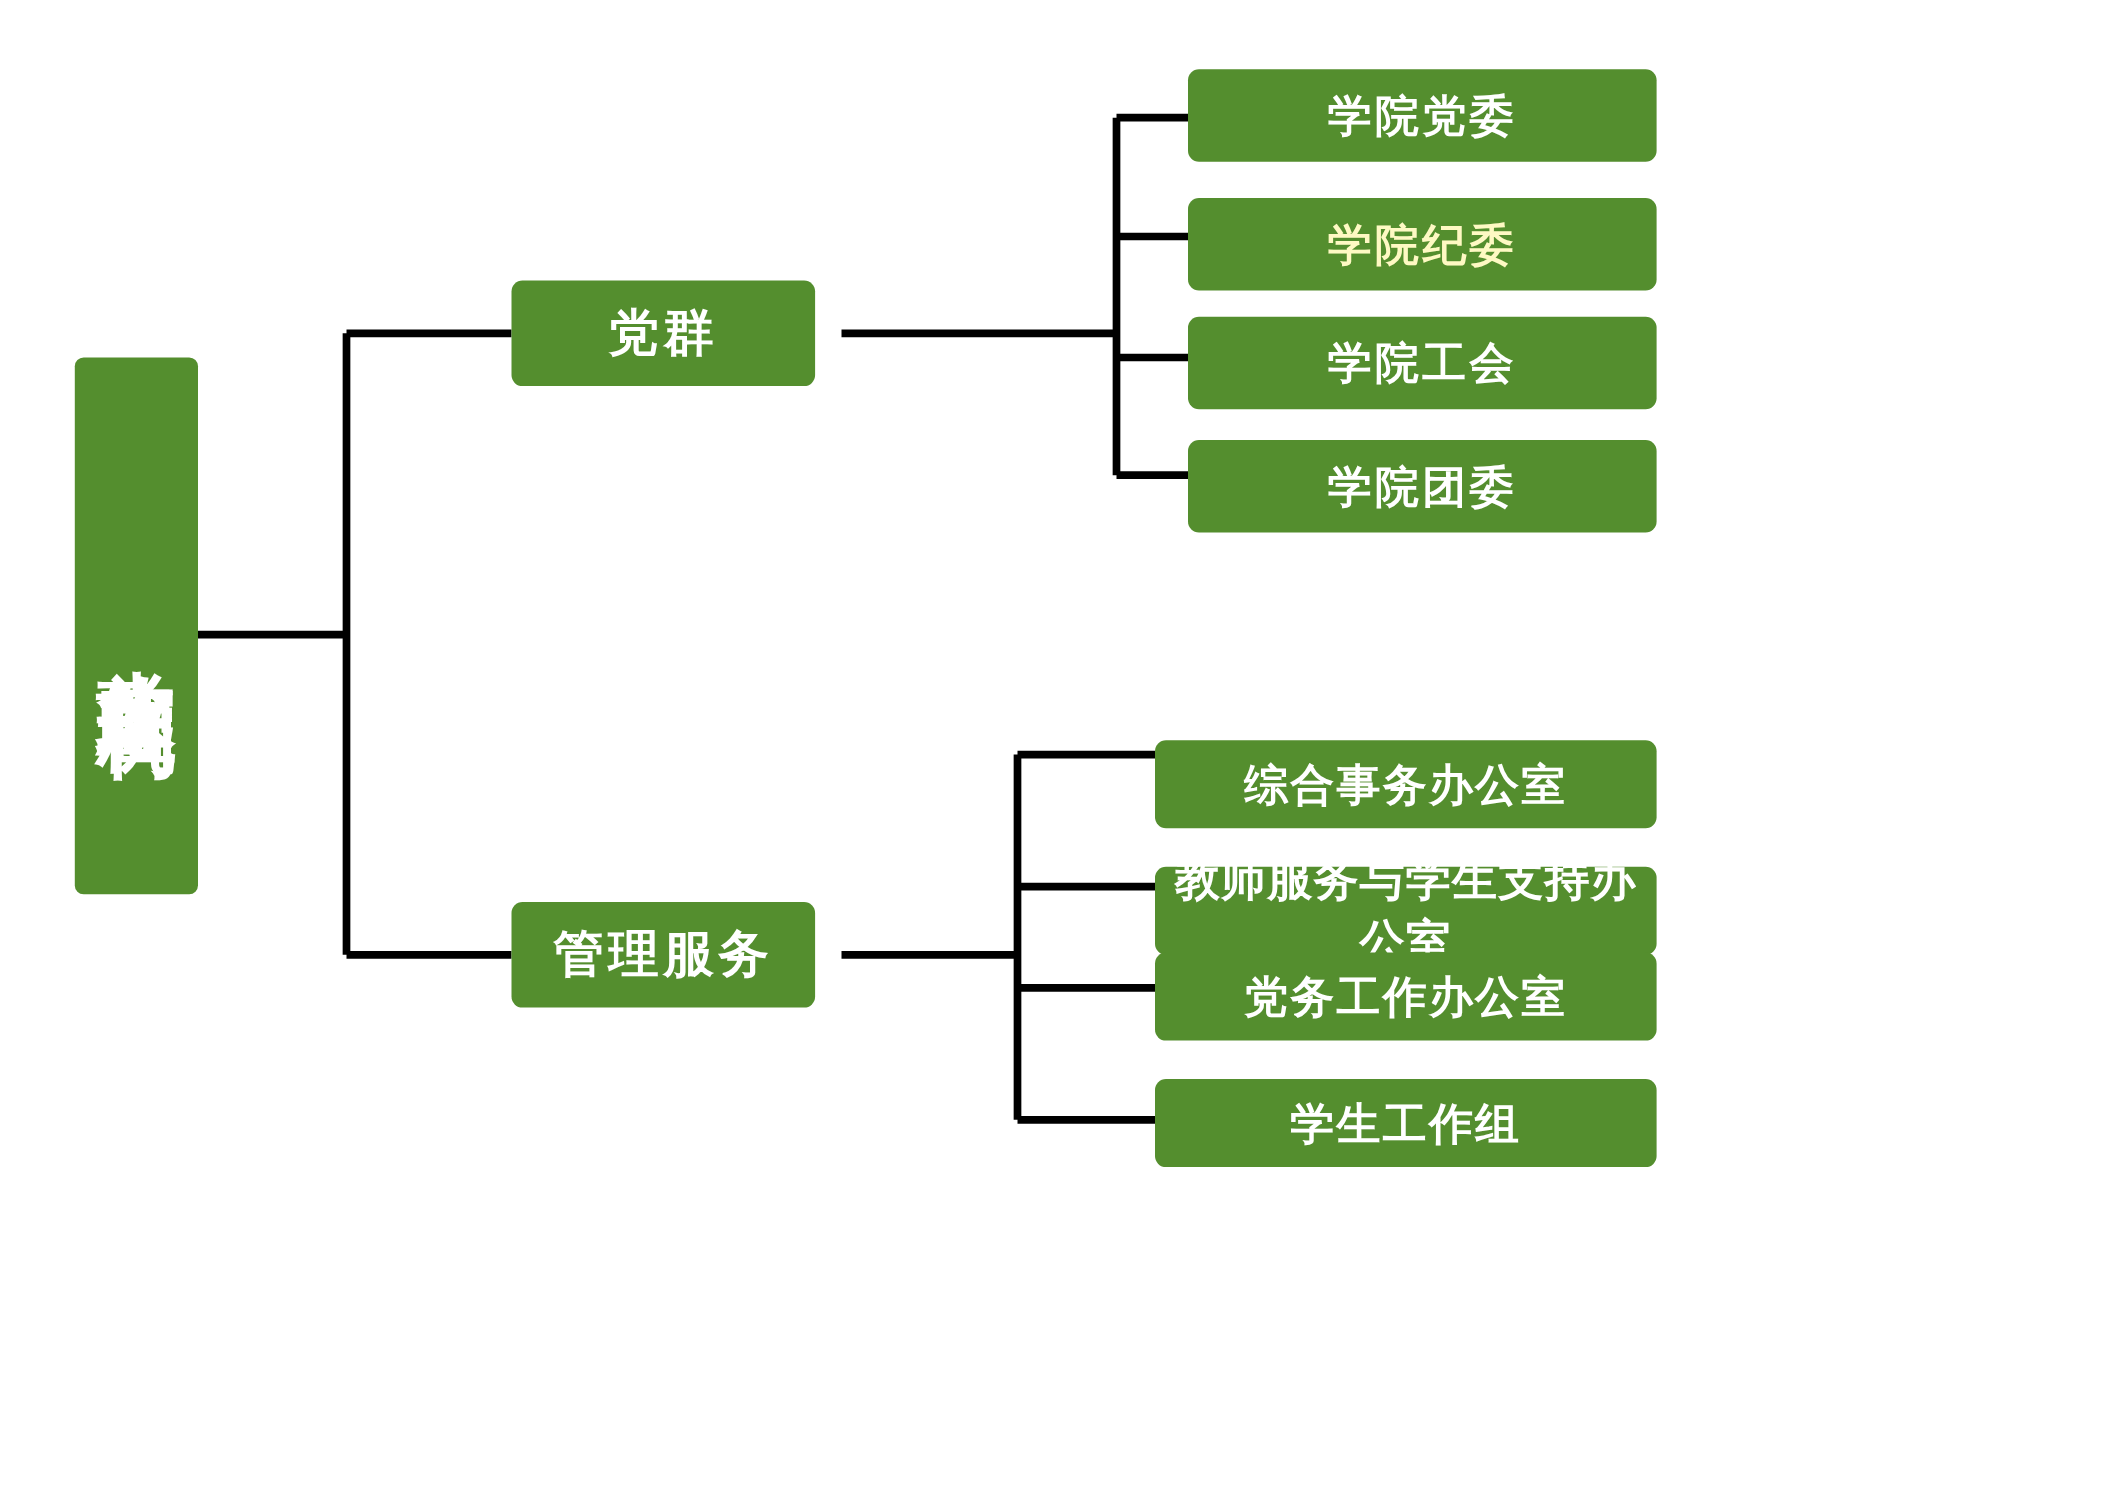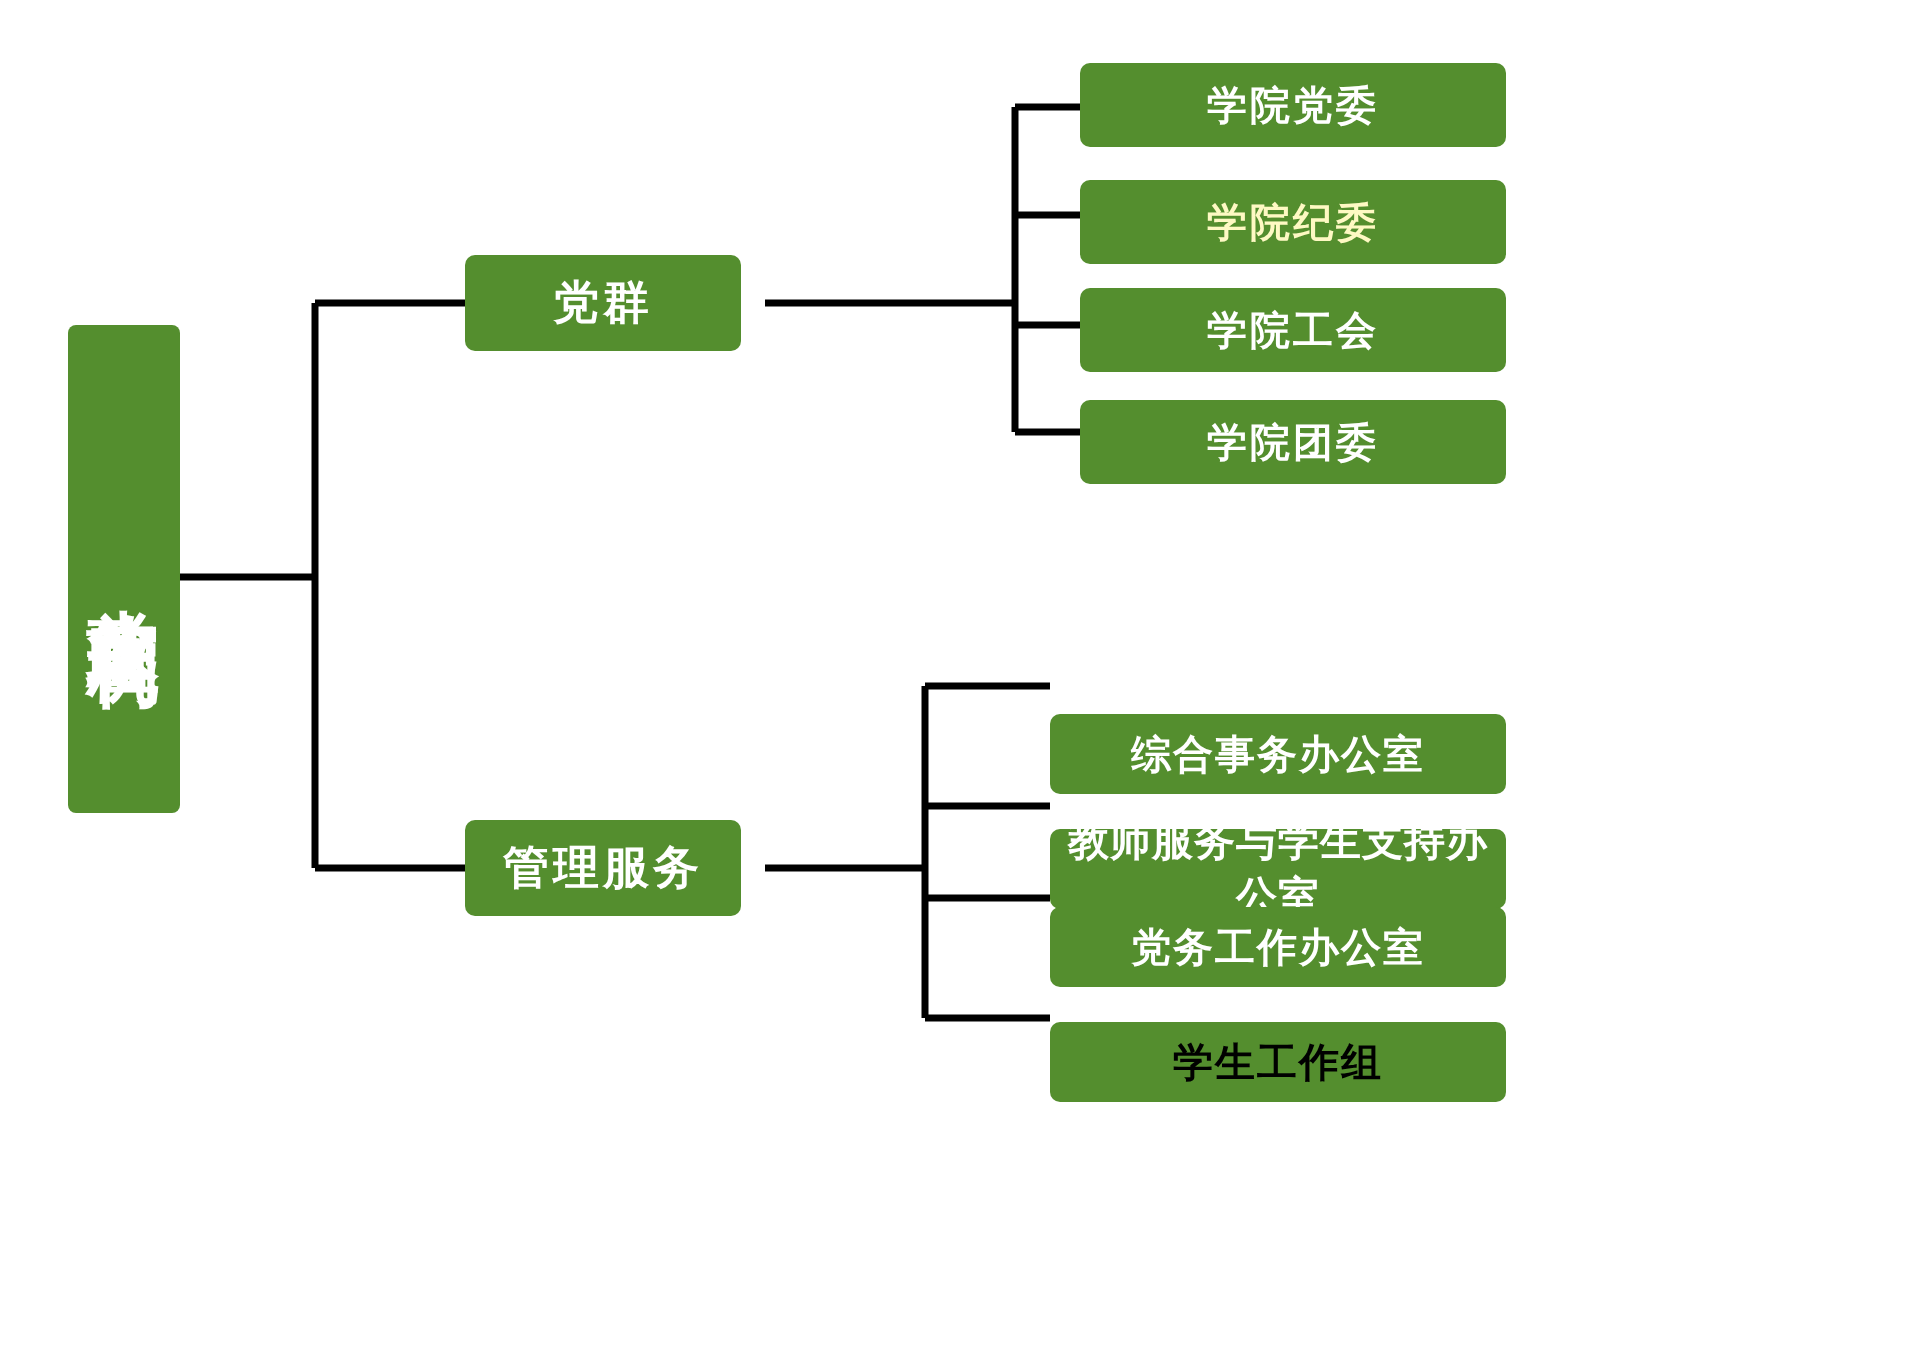--- a/index.html
+++ b/index.html
@@ -48,21 +48,21 @@
     font-size:40px; letter-spacing:3px;
   }
   #n-a0{ top:63px;  }
   #n-a1{ top:180px; }
   #n-a2{ top:288px; }
   #n-a3{ top:400px; }
 
   
   .lvl3b{
     left:1050px; width:456px; height:80px;
-    font-size:40px; letter-spacing:2px;margin-top:41px;
+    font-size:40px; letter-spacing:2px;
   }
   #n-b0{ top:673px; }
   #n-b1{ top:788px; font-size:41px; letter-spacing:1px; }
   #n-b2{ top:866px; }
   #n-b3{ top:981px; }
 </style>
 </head>
 <body>
 
 <div id="stage" style="background: rgb(255, 255, 255);">
@@ -101,15 +101,15 @@
   <div class="node lvl2" id="n-guanli" style="background: rgb(84, 142, 46); color: rgb(255, 255, 255);">管理服务</div>
 
   <div class="node lvl3a" id="n-a0" style="background: rgb(84, 142, 46); color: rgb(255, 255, 255);">学院党委</div>
   <div class="node lvl3a" id="n-a1" style="background: rgb(84, 142, 46); color: #fef9c3;">学院纪委</div>
   <div class="node lvl3a" id="n-a2" style="background: rgb(84, 142, 46); color: #ffffff;">学院工会</div>
   <div class="node lvl3a" id="n-a3" style="background: rgb(84, 142, 46); color: rgb(255, 255, 255);">学院团委</div>
 
   <div class="node lvl3b" id="n-b0" style="background: rgb(84, 142, 46); color: rgb(255, 255, 255);">综合事务办公室</div>
   <div class="node lvl3b" id="n-b1" style="background: rgb(84, 142, 46); color: rgb(255, 255, 255);">教师服务与学生支持办公室</div>
   <div class="node lvl3b" id="n-b2" style="background: rgb(84, 142, 46); color: rgb(255, 255, 255);">党务工作办公室</div>
-  <div class="node lvl3b" id="n-b3" style="background: rgb(84, 142, 46); color: #000000;">学生工作组</div>
+  <div class="node lvl3b" id="n-b3" style="background: rgb(84, 142, 46); color: #ffffff;">学生工作组</div>
 
 </div>
 
 </body></html>

